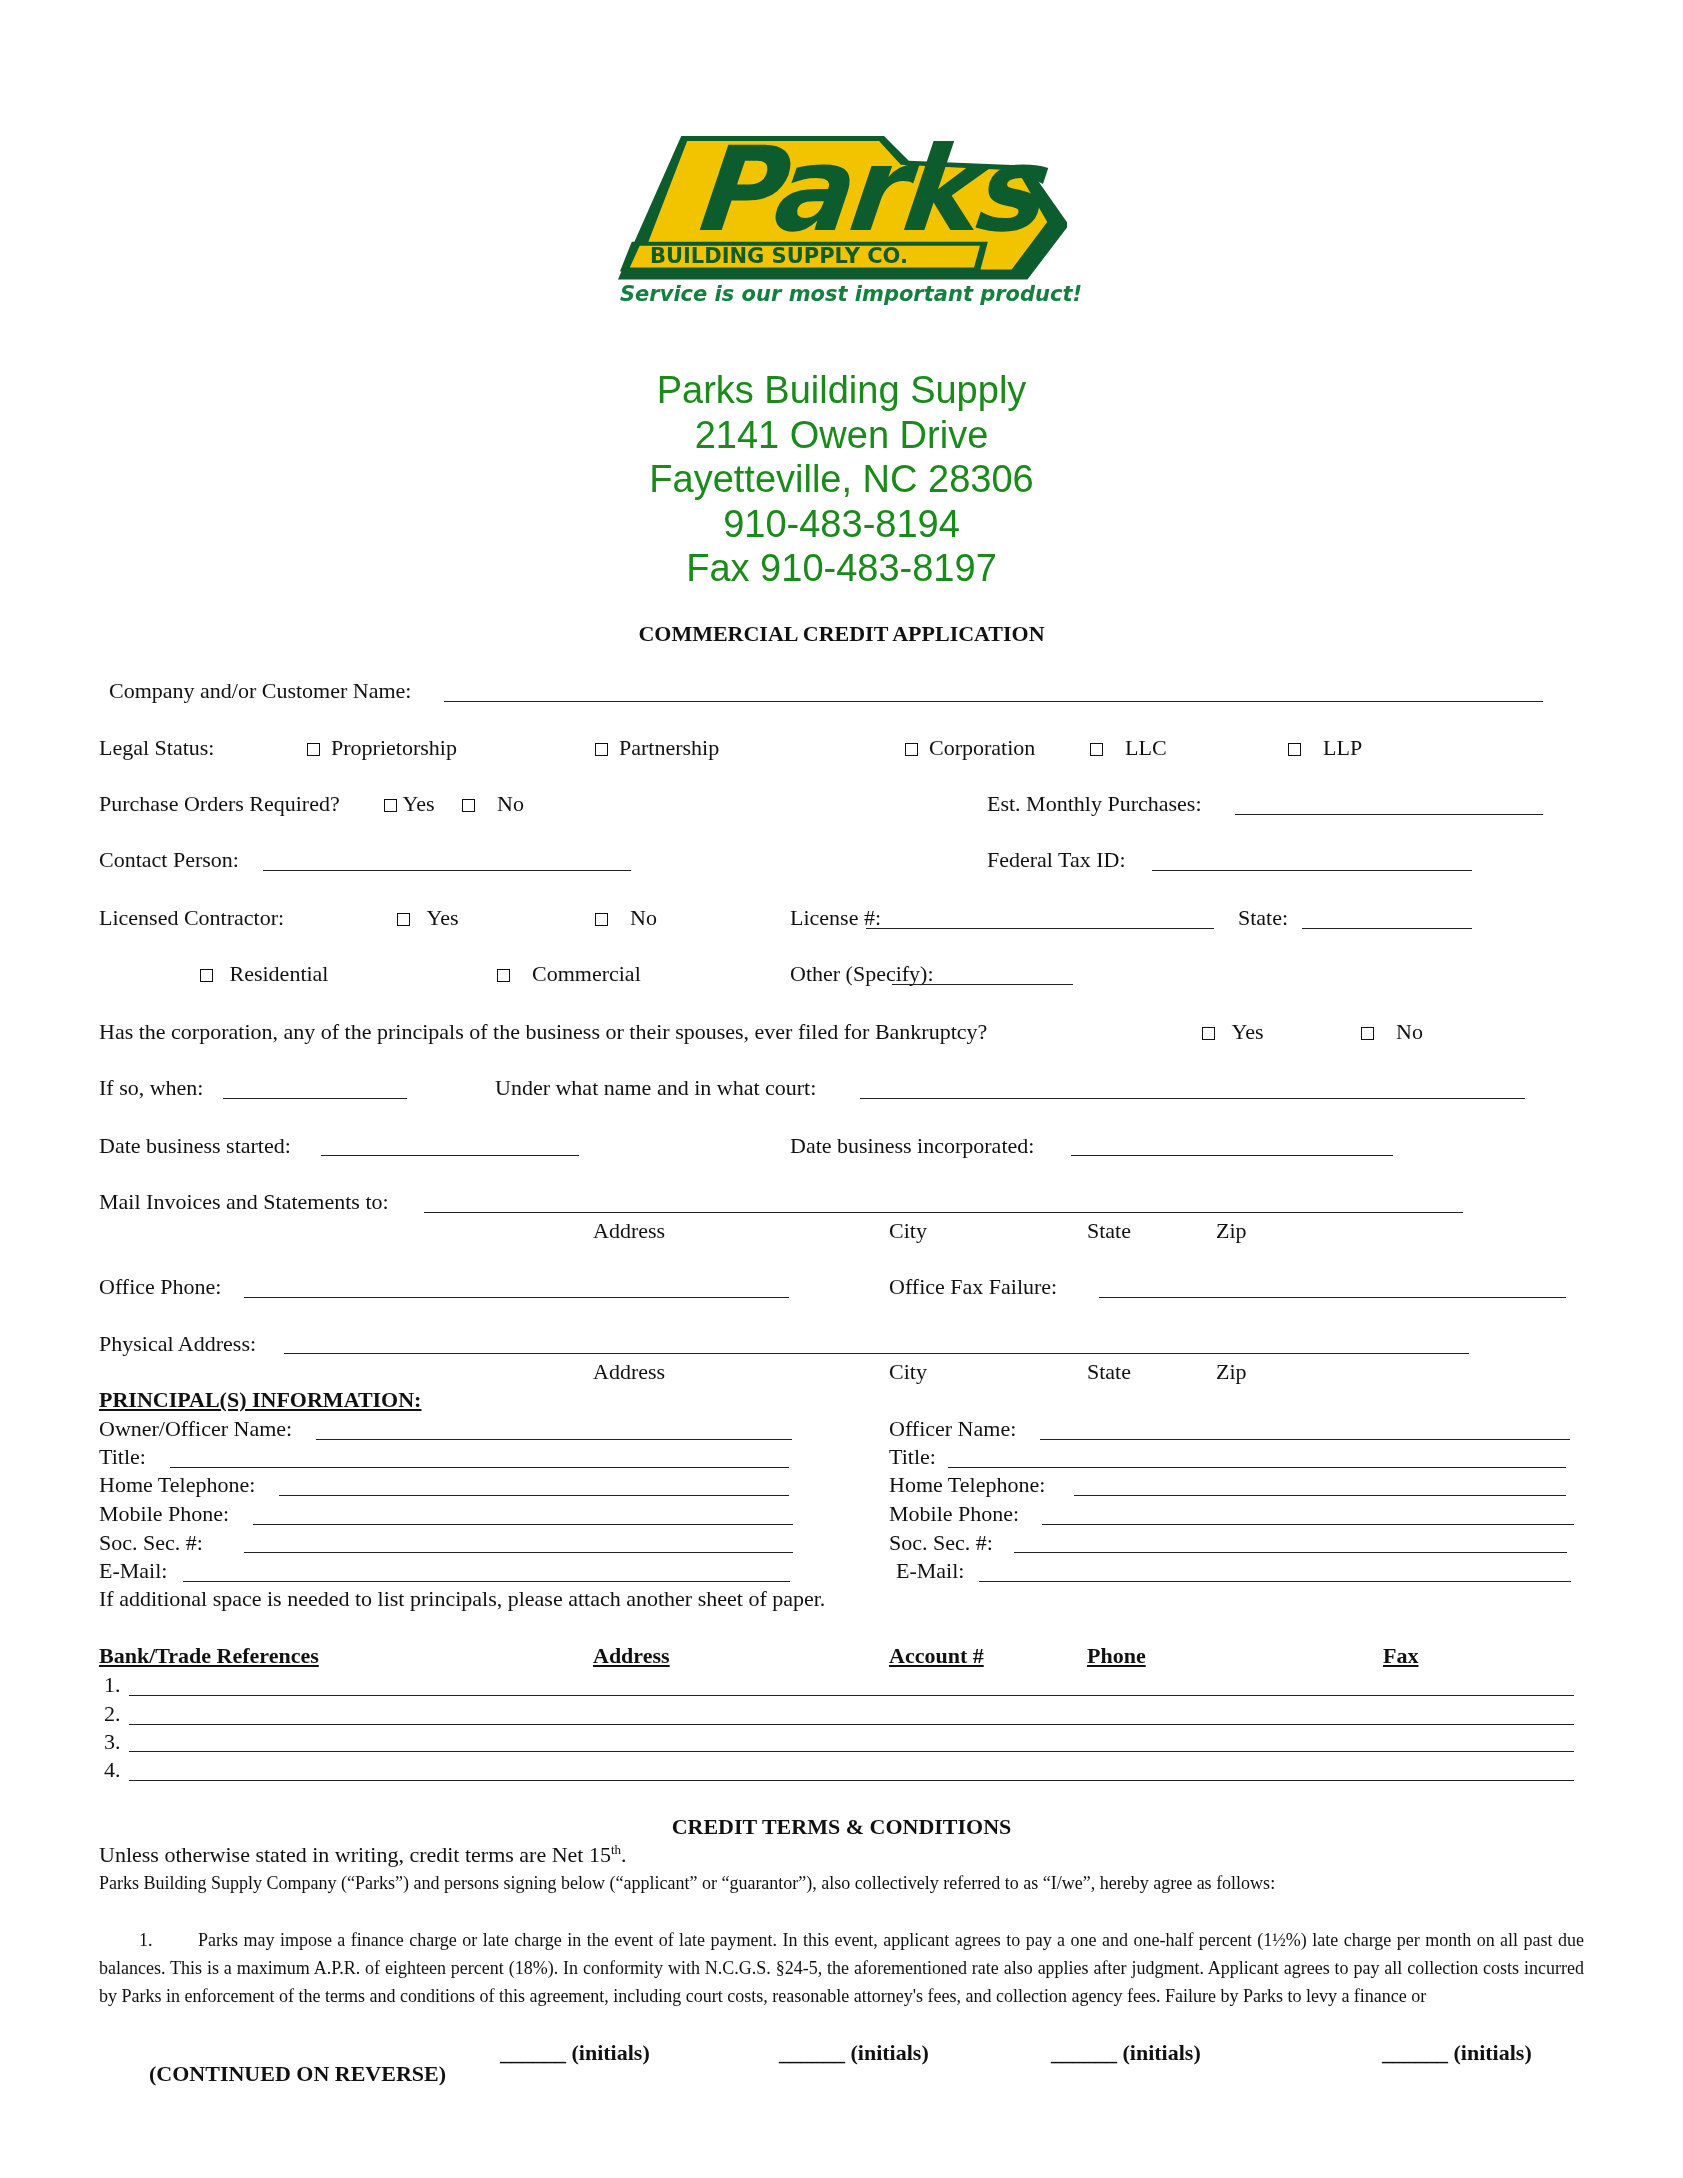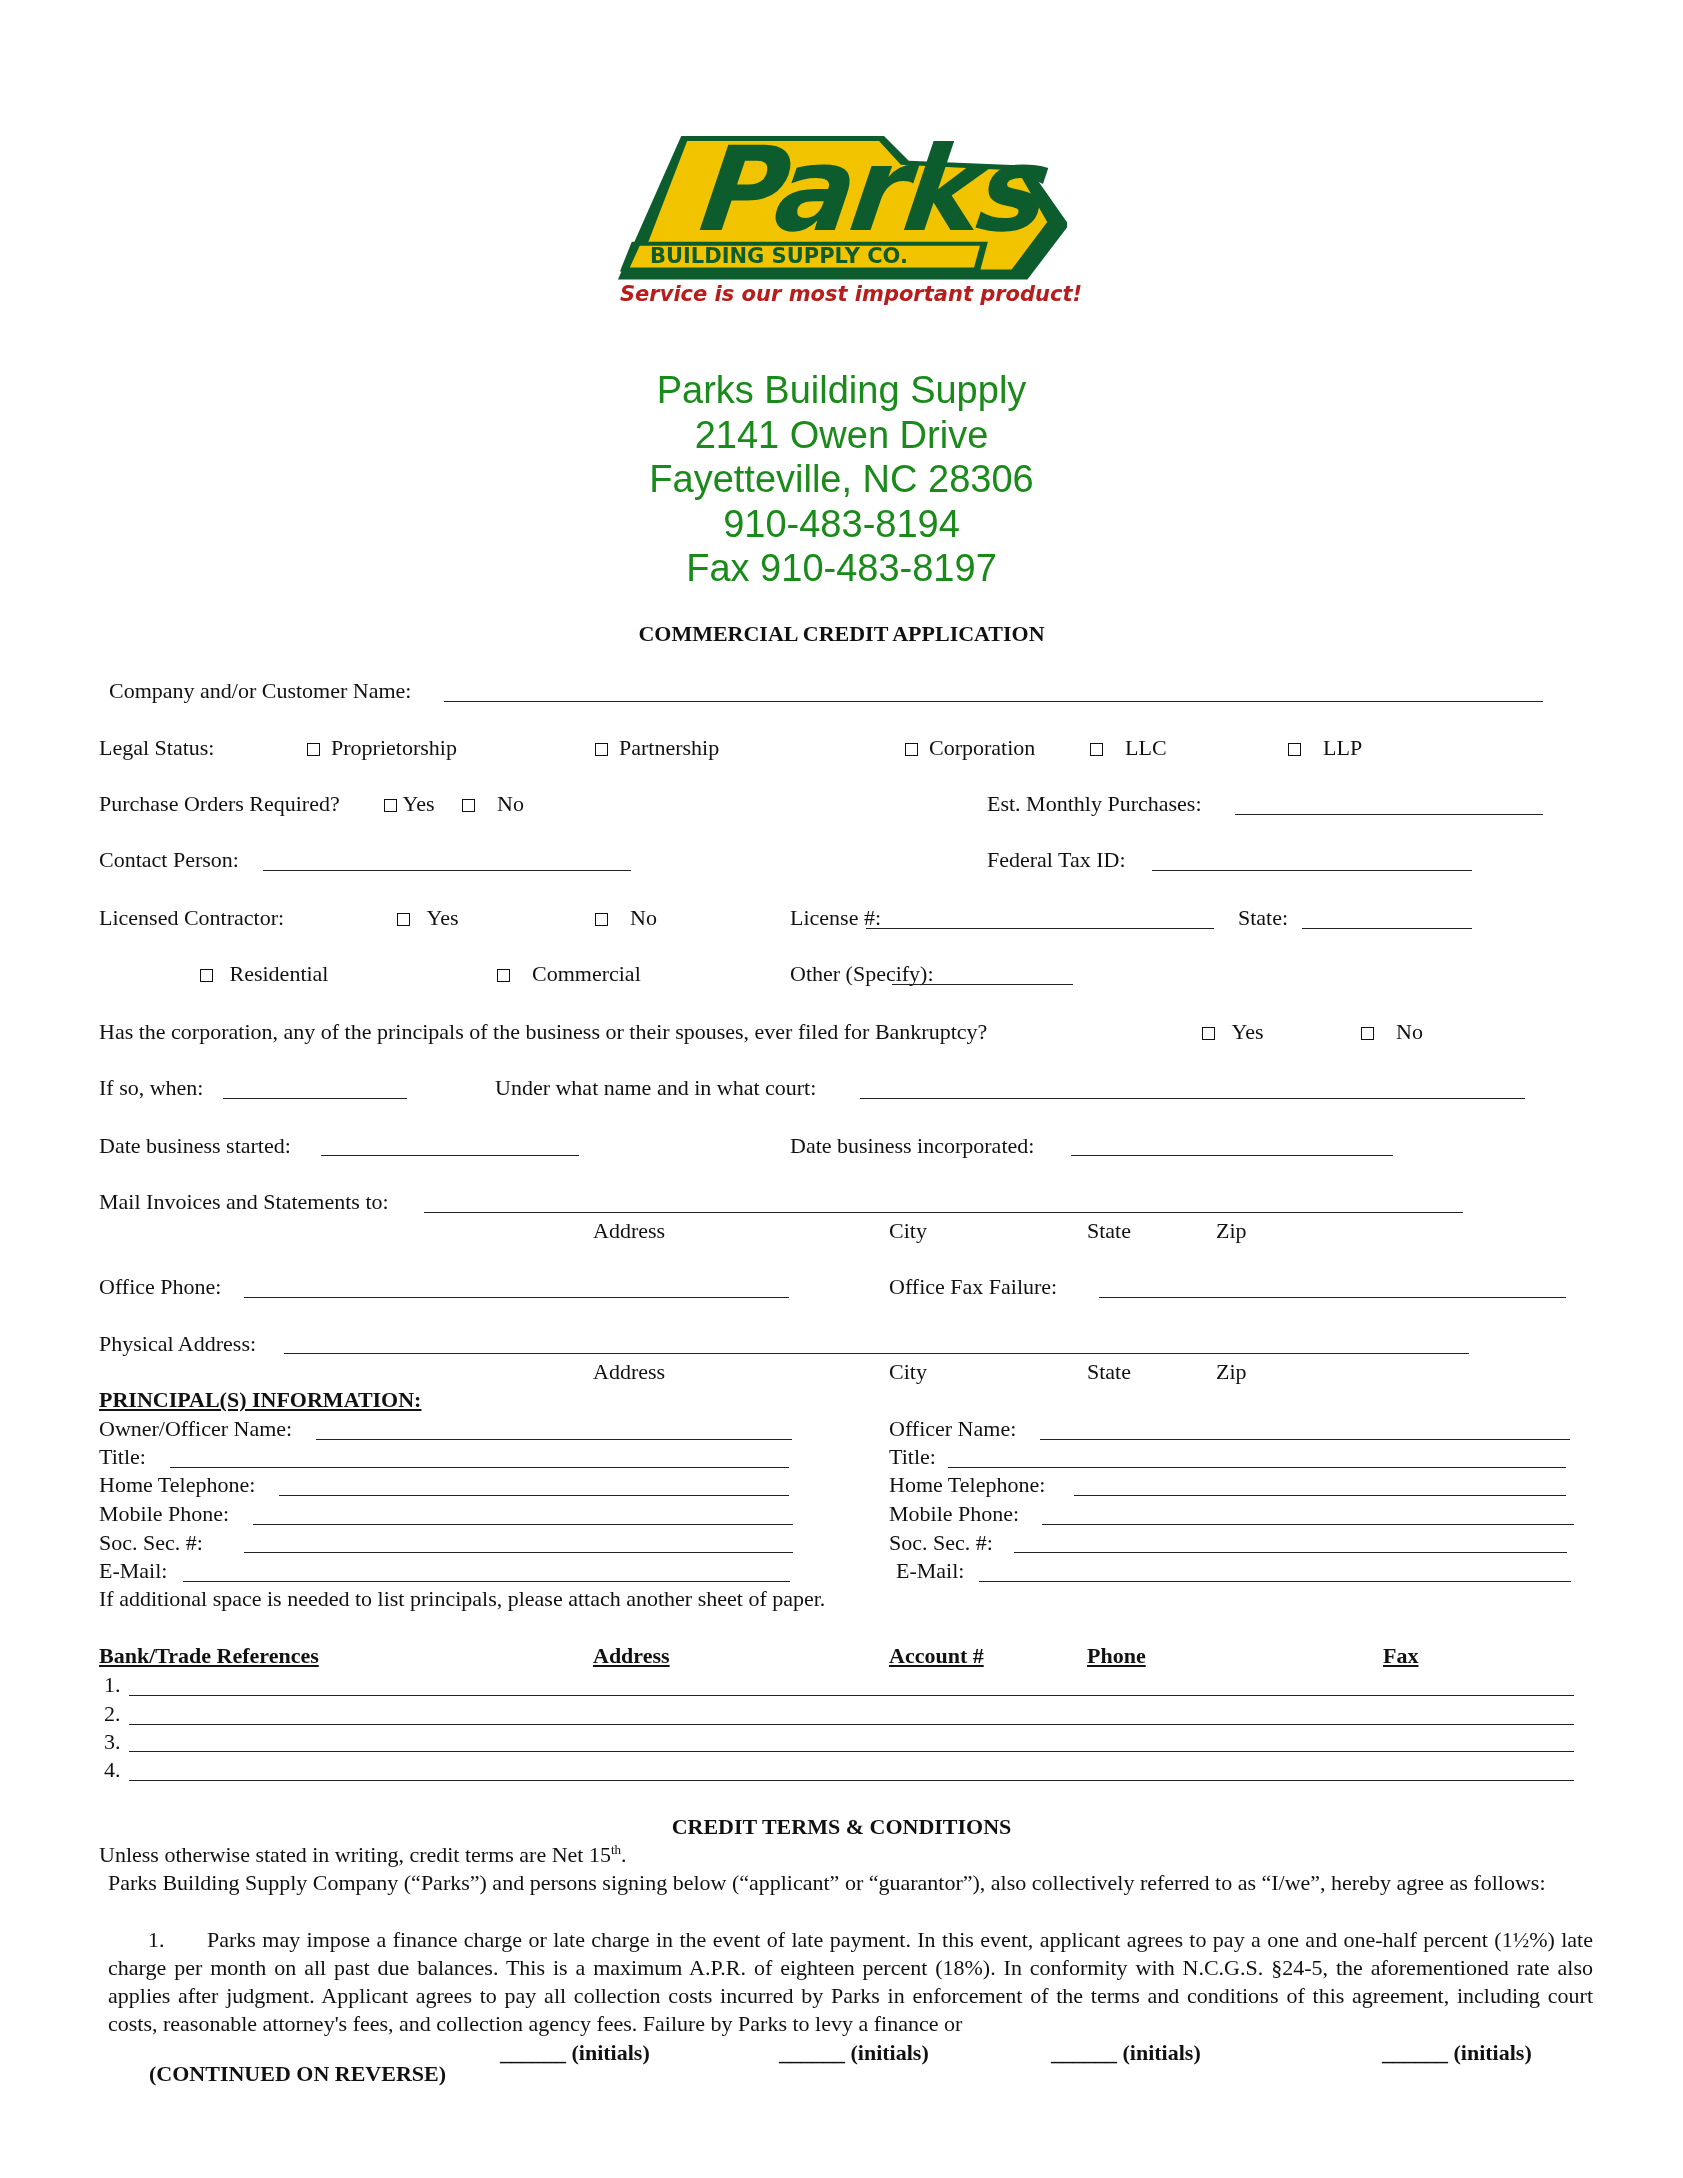--- a/index.html
+++ b/index.html
@@ -7,39 +7,39 @@
          font-family: "Liberation Serif", "DejaVu Serif", serif; color: #111; }
   .abs { position: absolute; white-space: nowrap; }
   .t { font-size: 22px; line-height: 26px; }
   .b { font-weight: bold; }
   .u { text-decoration: underline; }
   .line { position: absolute; height: 0; border-bottom: 1.5px solid #222; }
   .cb { display: inline-block; width: 13px; height: 13px; border: 1.6px solid #111; box-sizing: border-box; vertical-align: -1px; }
   .green { color: #1a8a1a; font-family: "Liberation Sans", "DejaVu Sans", sans-serif; font-size: 38px; line-height: 45px; text-align: center; width: 1683px; left: 0; }
   .title { font-size: 22px; font-weight: bold; text-align: center; width: 1683px; left: 0; }
   .logo { position: absolute; left: 612px; top: 131px; width: 455px; height: 188px; }
-  .para { position: absolute; left: 108px; width: 1485px; font-size: 22px; line-height: 28px; text-align: justify; white-space: normal; }
+  .para { position: absolute; left: 99px; width: 1485px; font-size: 18px; line-height: 28px; text-align: justify; white-space: normal; }
   sup { font-size: 13px; line-height: 0; }
 </style>
 </head>
 <body>
 
 <div class="logo">
   <svg width="455" height="188" viewBox="0 0 460 190">
 
     <polygon points="70,5 275,5 300,30 420,35 462,95 420,150 6,150 20,118 " fill="#0d5c2e"></polygon>
 
     <polygon points="76,10 270,10 292,34 410,40 440,92 404,140 22,140 36,114" fill="#f2c400"></polygon>
 
     <polygon points="20,112 380,112 372,142 8,142" fill="#0d5c2e"></polygon>
     <polygon points="28,116 372,116 366,138 18,138" fill="#f2c400"></polygon>
   </svg>
   <span class="abs" style="left:91px; top:-6px; font-family:'DejaVu Sans',sans-serif; font-weight:bold; font-style:italic; font-size:117px; line-height:129px; color:#0d5c2e; letter-spacing:-4px; transform:skewX(-8deg);">Parks</span>
   <span class="abs" style="left:38px; top:112px; font-family:'DejaVu Sans',sans-serif; font-weight:bold; font-size:21px; line-height:26px; color:#0d5c2e;">BUILDING SUPPLY CO.</span>
-  <span class="abs" style="left:8px; top:150px; font-family:'DejaVu Sans',sans-serif; font-weight:bold; font-style:italic; font-size:21px; line-height:26px; color:#b91c1c;">Service is our most important product!</span>
+  <span class="abs" style="left:8px; top:150px; font-family:'DejaVu Sans',sans-serif; font-weight:bold; font-style:italic; font-size:21px; line-height:26px; color:#15803d;">Service is our most important product!</span>
 </div>
 
 <div class="abs green" style="top:368px;">Parks Building Supply</div>
 <div class="abs green" style="top:413px;">2141 Owen Drive</div>
 <div class="abs green" style="top:457px;">Fayetteville, NC  28306</div>
 <div class="abs green" style="top:502px;">910-483-8194</div>
 <div class="abs green" style="top:546px;">Fax 910-483-8197</div>
 
 <div class="abs t title" style="top:621px;">COMMERCIAL CREDIT APPLICATION</div>
 

